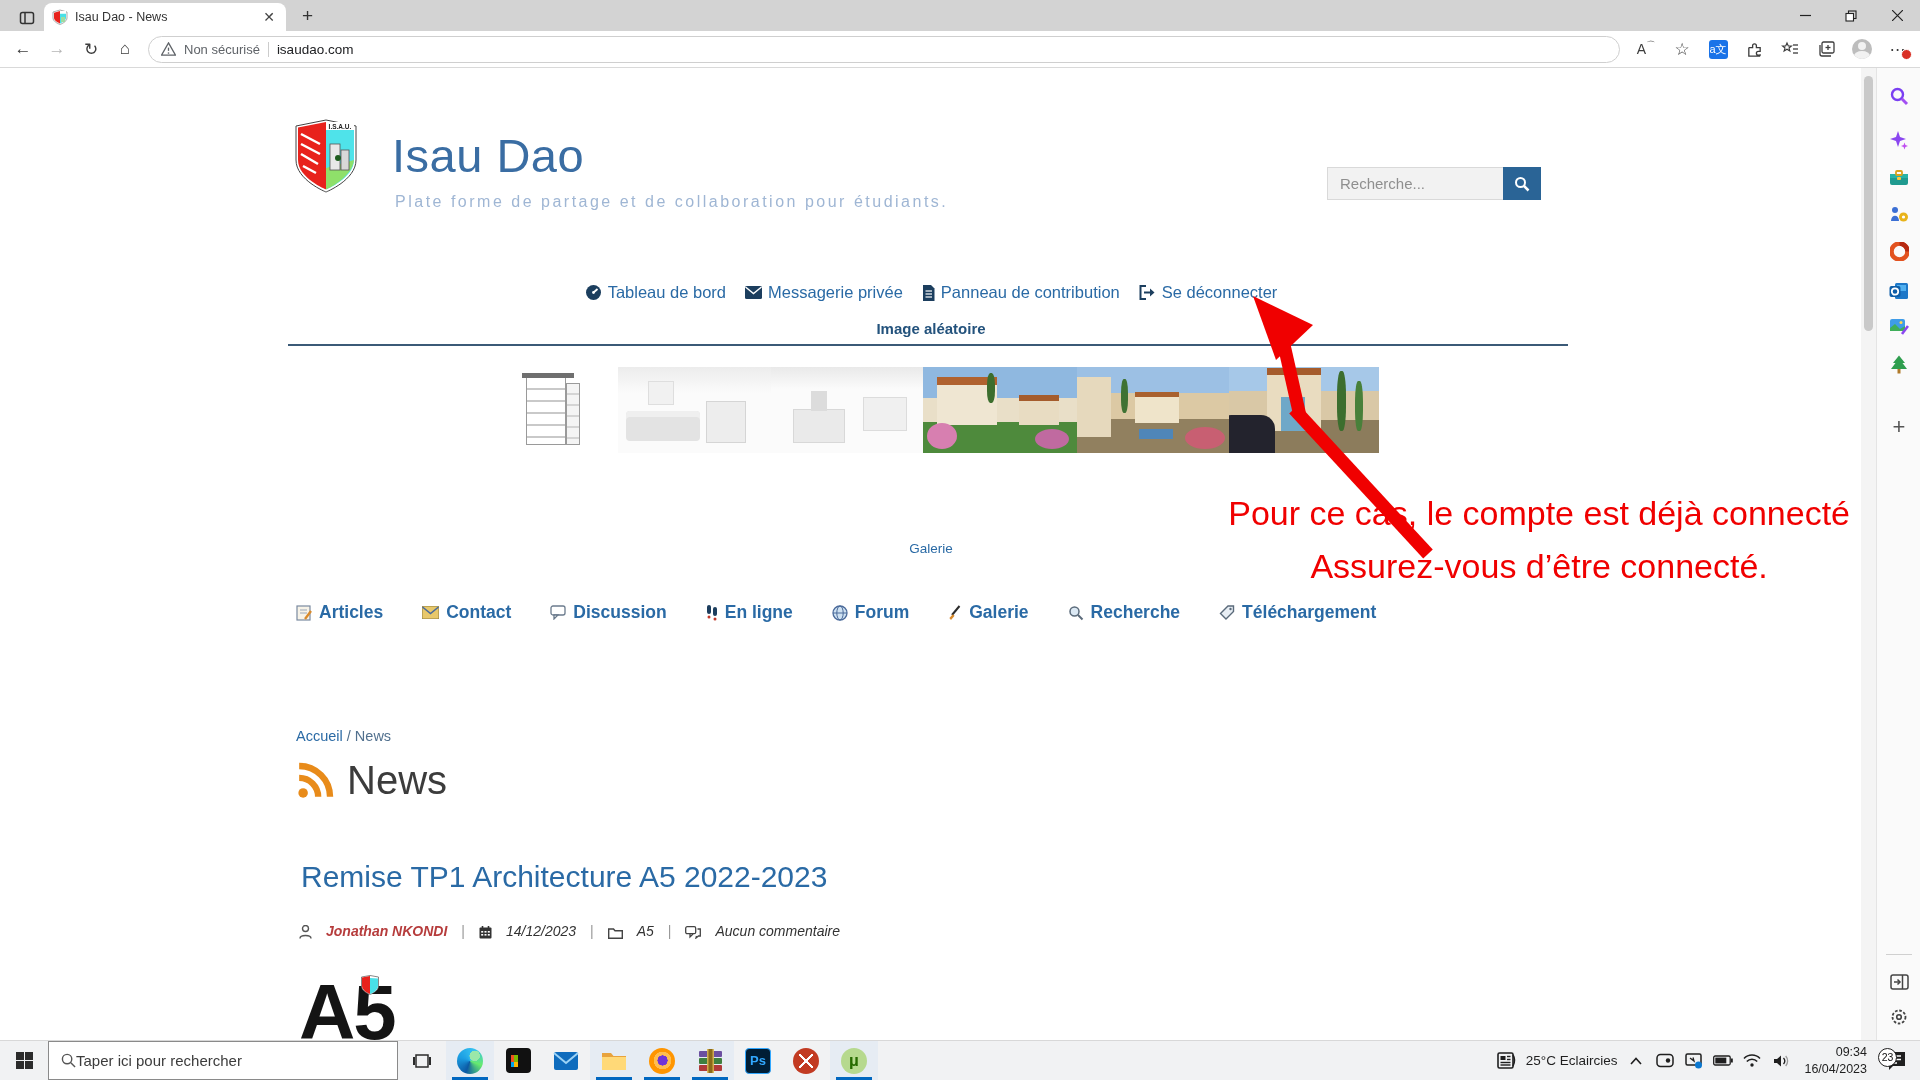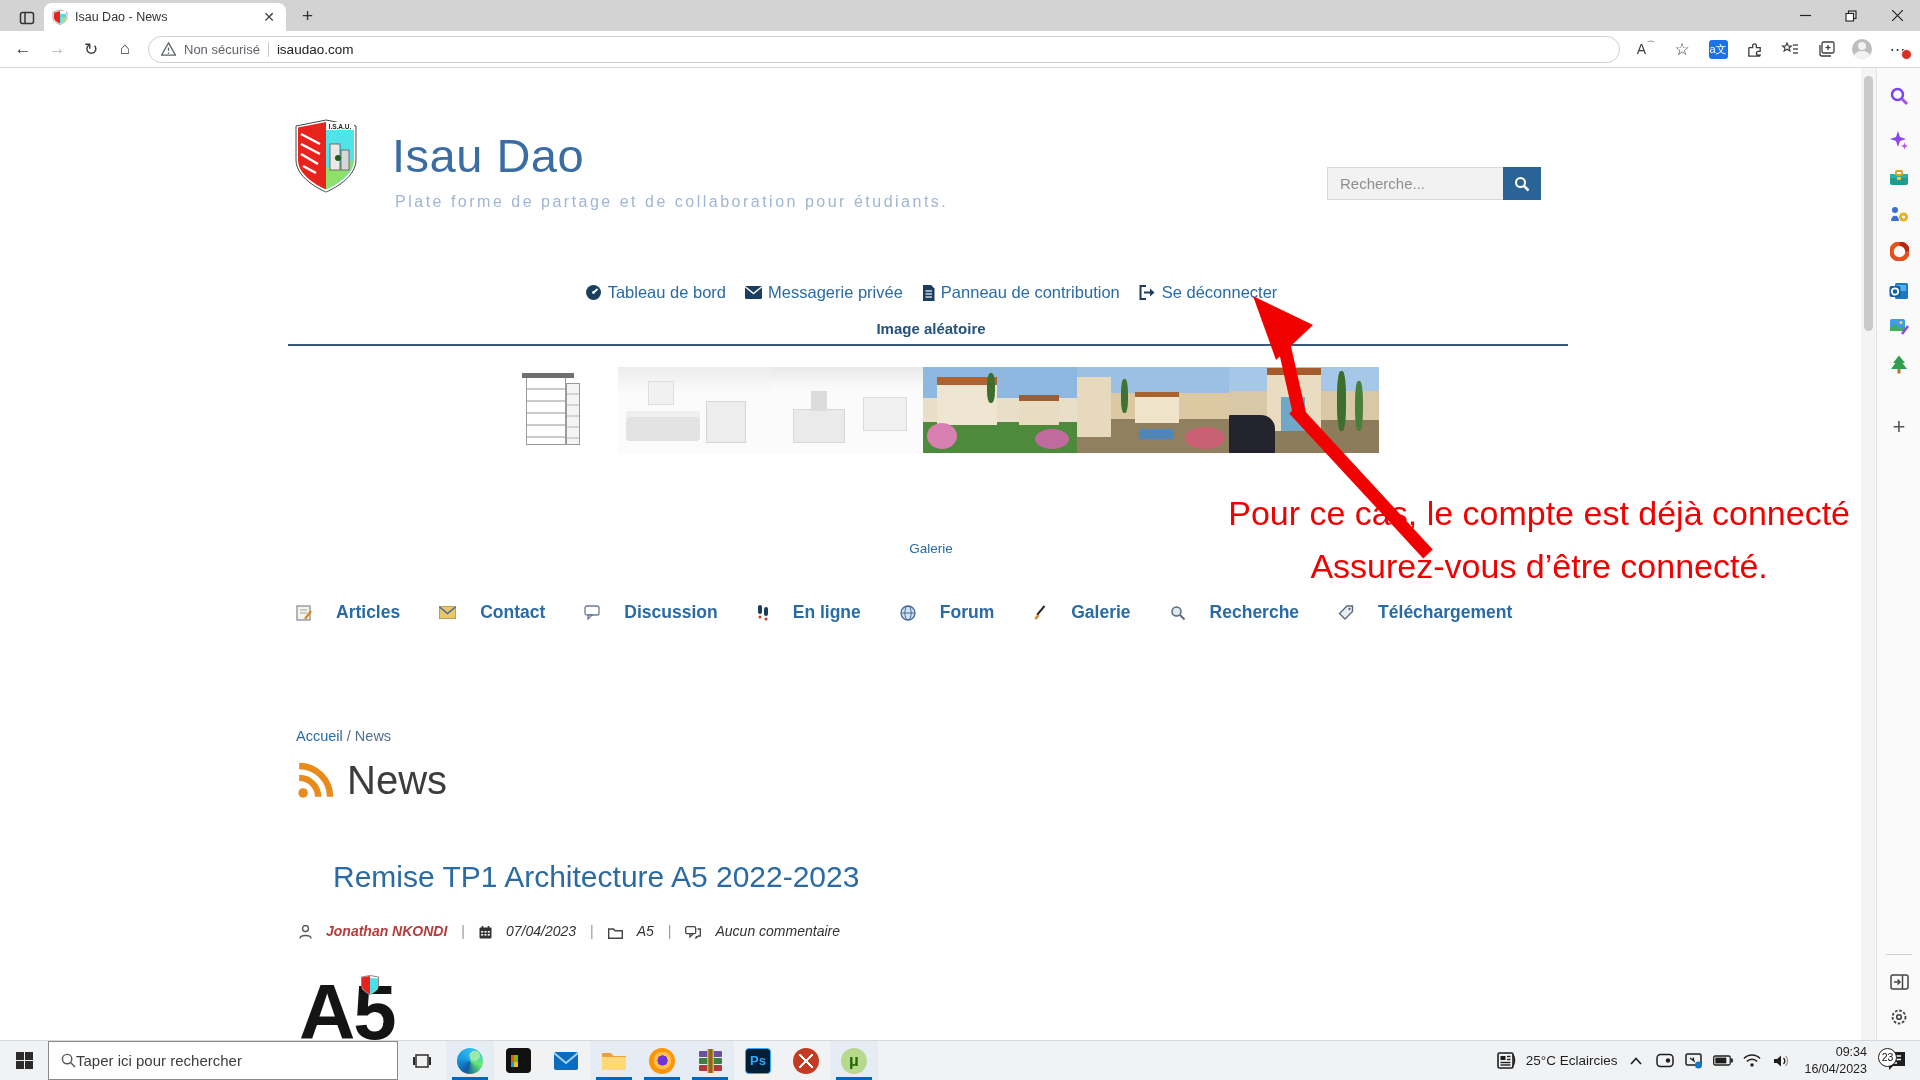--- a/index.html
+++ b/index.html
@@ -61,29 +61,29 @@
 
   .rand-title { position:absolute; left:0; right:0; top:252px; text-align:center; font-size:15px; font-weight:bold; color:#23527c; }
   .rand-rule { position:absolute; left:-6px; right:0; top:276px; border-top:2px solid #3b5a77; }
 
   .img-strip { position:absolute; left:192px; top:299px; display:flex; height:86px; }
   .strip-img { height:86px; position:relative; overflow:hidden; }
 
   .gal-caption { position:absolute; left:0; right:0; top:473px; text-align:center; font-size:13.5px; color:#2a6aa5; }
 
   .main-menu { position:absolute; left:2px; top:534px; display:flex; gap:39px; }
-  .menu-item { display:flex; align-items:center; gap:24px; font-size:17.5px; font-weight:bold; color:#2a6aa5; white-space:nowrap; }
+  .menu-item { display:flex; align-items:center; gap:7px; font-size:17.5px; font-weight:bold; color:#2a6aa5; white-space:nowrap; }
 
   .breadcrumb { position:absolute; left:2px; top:660px; font-size:14.5px; color:#2a6aa5; }
   .breadcrumb .crumb-sep, .breadcrumb .crumb-cur { color:#51708e; }
 
   .news-head { position:absolute; left:2px; top:690px; display:flex; align-items:center; gap:13px; }
   .news-title { font-size:40px; color:#3c3c3c; }
 
-  .article-title { position:absolute; left:7px; top:792px; font-size:30px; color:#2a6aa5;margin-left:32px; }
+  .article-title { position:absolute; left:7px; top:792px; font-size:30px; color:#2a6aa5; }
 
   .article-meta { position:absolute; left:5px; top:855px; display:flex; align-items:flex-end; gap:14px;
       font-size:14px; font-style:italic; color:#333; }
   .article-meta .m-sep { color:#999; font-style:normal; }
   .meta-author { color:#b63c3c; font-weight:bold; }
 
   .a5-thumb { position:absolute; left:5px; top:905px; width:110px; height:70px; overflow:hidden; }
   .a5-text { font-size:78px; font-weight:800; color:#141414; line-height:1; letter-spacing:-2px; font-family:"Liberation Sans",sans-serif; }
   .a5-mini-shield { position:absolute; left:62px; top:2px; }
 
@@ -424,21 +424,21 @@
               <rect x="0.5" y="1.5" width="12" height="11" rx="1" fill="#333"></rect>
               <line x1="3.5" y1="0" x2="3.5" y2="3" stroke="#333" stroke-width="1.6"></line>
               <line x1="9.5" y1="0" x2="9.5" y2="3" stroke="#333" stroke-width="1.6"></line>
               <rect x="2.2" y="5" width="2" height="1.6" fill="#fff"></rect>
               <rect x="5.5" y="5" width="2" height="1.6" fill="#fff"></rect>
               <rect x="8.8" y="5" width="2" height="1.6" fill="#fff"></rect>
               <rect x="2.2" y="8" width="2" height="1.6" fill="#fff"></rect>
               <rect x="5.5" y="8" width="2" height="1.6" fill="#fff"></rect>
               <rect x="8.8" y="8" width="2" height="1.6" fill="#fff"></rect>
             </svg>
-          <span>07/04/2023</span>
+          <span>14/12/2023</span>
           <span class="m-sep">|</span>
           <svg width="15" height="12" viewBox="0 0 15 12">
               <path d="M0.7 2 H5.5 L7 3.8 H14.3 V11.3 H0.7 Z" fill="none" stroke="#444" stroke-width="1.4"></path>
             </svg>
           <span>A5</span>
           <span class="m-sep">|</span>
           <svg width="16" height="13" viewBox="0 0 16 13">
               <rect x="0.7" y="0.7" width="10" height="7" rx="1.5" fill="none" stroke="#444" stroke-width="1.3"></rect>
               <path d="M5 8 L5 11 L8 8" fill="none" stroke="#444" stroke-width="1.3"></path>
               <path d="M12.5 3 H15.3 V10 H13.5 L11 12 L11.5 10" fill="none" stroke="#444" stroke-width="1.3"></path>

